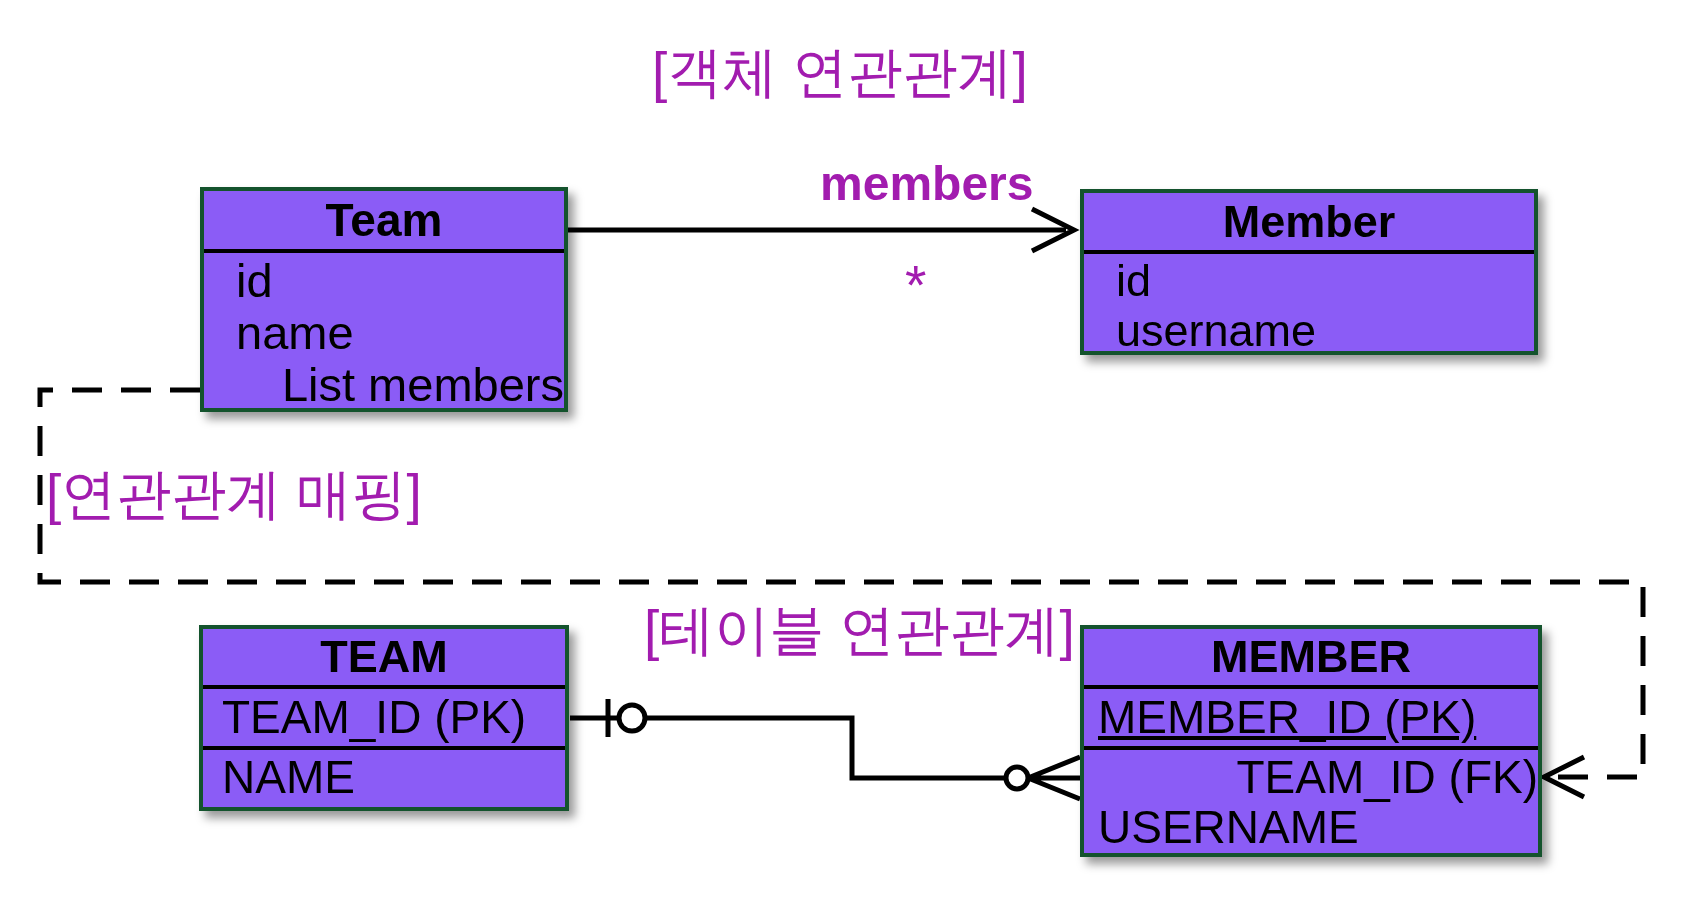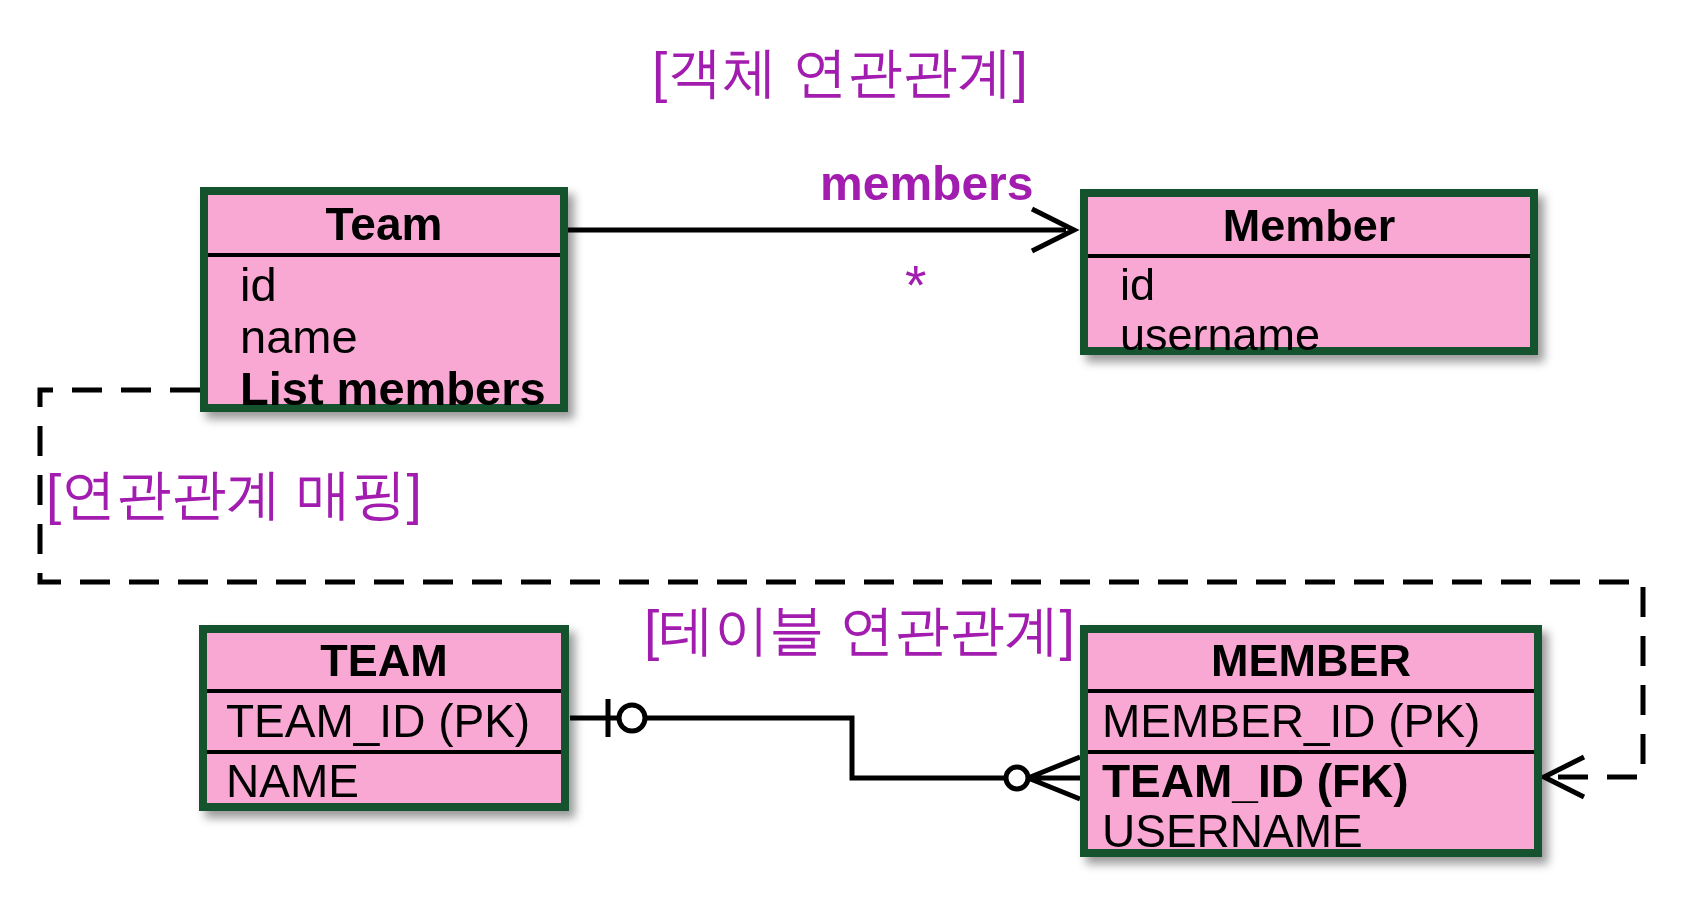--- a/index.html
+++ b/index.html
@@ -11,22 +11,22 @@
     color:#000;
     overflow:hidden;
   }
   .lbl{position:absolute;white-space:nowrap;color:#a21caf;}
   .section-title{font-size:55px;line-height:64px;font-weight:400;}
   .assoc-label{font-size:48px;line-height:52px;font-weight:700;}
   .multiplicity{font-size:55px;line-height:55px;font-weight:400;}
 
   .box{
     position:absolute;
-    background:#f9a8d4;
-    border:8px solid #14532d;
+    background:#8b5cf6;
+    border:4px solid #14532d;
     box-sizing:border-box;
     box-shadow:6px 7px 9px rgba(0,0,0,.40);
   }
   .box .hdr{
     border-bottom:4px solid #000;
     font-weight:700;
     text-align:center;
     overflow:hidden;
   }
   .box .body{
@@ -35,38 +35,38 @@
     margin-left:20px;
   }
   .box .line{white-space:nowrap;}
   .row{
     border-bottom:4px solid #000;
     padding-left:14px;
     white-space:nowrap;
     overflow:hidden;
   }
   .row.last{border-bottom:none;}
-  .bold{font-weight:700;}
+  .bold{font-weight:400;text-align:right;}
 
   
   .class-team{left:200px;top:187px;width:368px;height:225px;}
   .class-team .hdr{height:58px;line-height:58px;font-size:46px;}
   .class-team .body{font-size:47px;line-height:52px;}
   .class-member{left:1080px;top:189px;width:458px;height:166px;}
   .class-member .hdr{height:57px;line-height:57px;font-size:45px;}
   .class-member .body{font-size:45px;line-height:50px;}
 
   
   .table-team{left:199px;top:625px;width:370px;height:186px;}
   .table-team .hdr{height:56px;line-height:56px;font-size:45px;}
   .table-team .row{height:57px;line-height:57px;font-size:46px;padding-left:19px;}
   .table-team .row.last{height:55px;line-height:55px;}
   .table-member{left:1080px;top:625px;width:462px;height:232px;}
   .table-member .hdr{height:56px;line-height:56px;font-size:45px;}
-  .table-member .row{height:57px;line-height:57px;font-size:46px;}
+  .table-member .row{height:57px;line-height:57px;font-size:46px;text-decoration:underline;}
   .table-member .compartment{
     padding:2px 0 0 14px;font-size:46px;line-height:50px;white-space:nowrap;overflow:hidden;
   }
 
   svg.wires{position:absolute;left:0;top:0;pointer-events:none;}
 </style>
 </head>
 <body>
 
 <div class="canvas">

